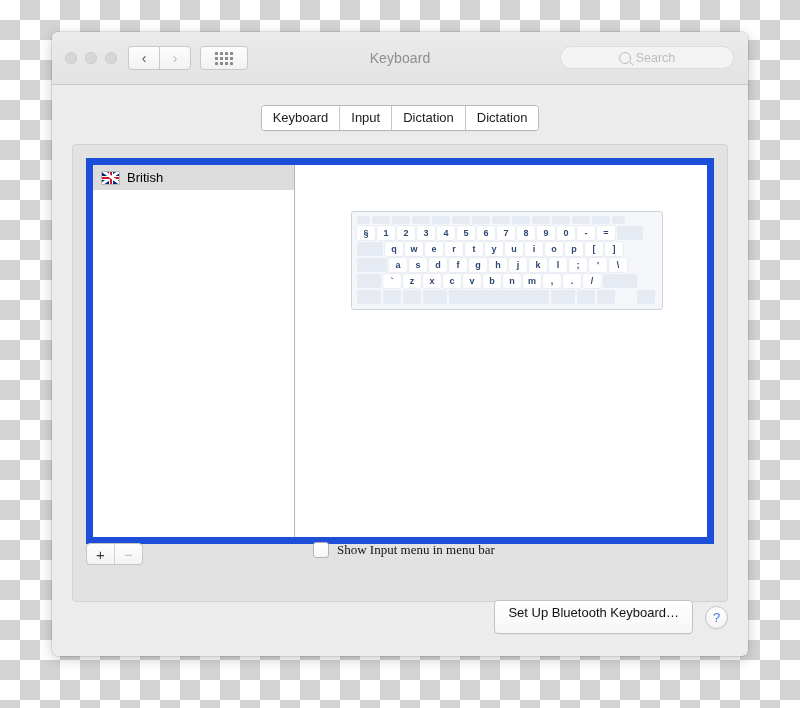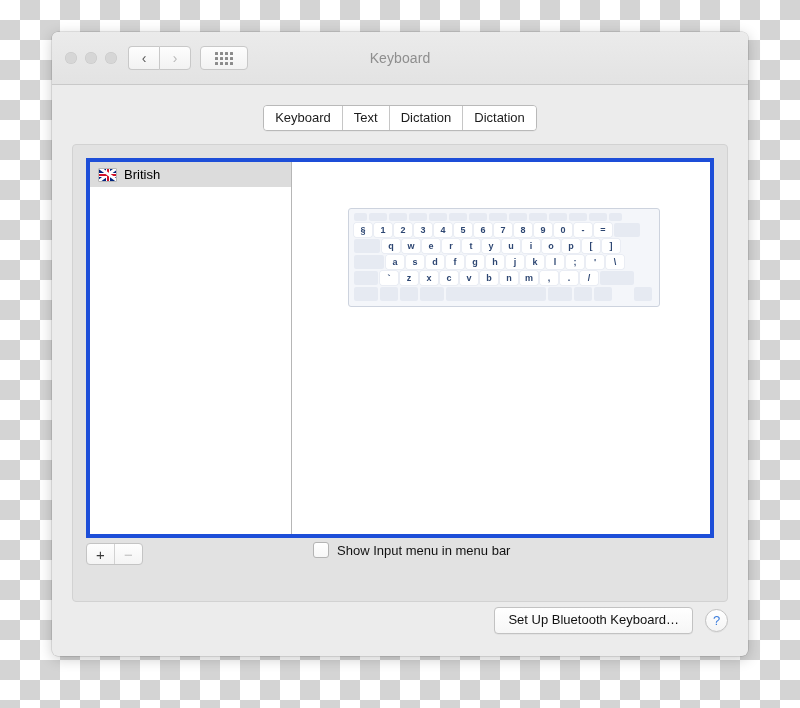--- a/index.html
+++ b/index.html
@@ -172,21 +172,21 @@
     border: 1px solid #d2d2d2;
     border-radius: 4px;
   }
   #panes {
     position: absolute;
     left: 13px;
     top: 13px;
     right: 13px;
     height: 372px;
     display: flex;
-    border: 4px solid #1d4ed8;
+    border: 7px solid #1d4ed8;
     background: #ffffff;
   }
   #source-list {
     width: 201px;
     border-right: 1px solid #b6b6b6;
     background: #ffffff;
   }
   .source-row {
     display: flex;
     align-items: center;
@@ -318,20 +318,21 @@
   #btn-add { color: #3a3a3a; border-right: 1px solid #d2d2d2; }
   #btn-remove { color: #bdbdbd; }
 
   #show-input-menu-row {
     position: absolute;
     left: 240px;
     top: 397px;
     display: flex;
     align-items: center;
     gap: 8px;
+    font-family: Liberation Serif, serif;
   }
   .checkbox {
     width: 14px;
     height: 14px;
     background: linear-gradient(to bottom, #ffffff, #f7f7f7);
     border: 1px solid #b4b4b4;
     border-radius: 3px;
     flex: none;
   }
   #show-input-menu-label { font-size: 13px; color: #121212; }
@@ -339,21 +340,21 @@
   
   #footer {
     position: absolute;
     right: 20px;
     bottom: 22px;
     display: flex;
     align-items: center;
     gap: 12px;
   }
   #bluetooth-btn {
-    padding: 4px 13px 5px;
+    padding: 4px 13px 12px;
     font-size: 13px;
     color: #111;
     background: linear-gradient(to bottom, #ffffff, #f6f6f6);
     border: 1px solid #c2c2c2;
     border-radius: 4px;
     box-shadow: 0 0.5px 0.5px rgba(0,0,0,0.07);
     line-height: 16px;
   }
   #help-btn {
     width: 21px;
@@ -398,26 +399,30 @@
           <i></i>
           <i></i>
           <i></i>
           <i></i>
           <i></i>
       </span>
     </div>
 
     <div id="window-title">Keyboard</div>
 
+    <div id="search-field">
+      <span class="mag"></span>
+      <span id="search-placeholder">Search</span>
+    </div>
   </div>
 
   <div id="tabbar">
     <div class="tabs">
       <div class="tab">Keyboard</div>
-      <div class="tab">Text</div>
+      <div class="tab">Input</div>
       <div class="tab">Dictation</div>
       <div class="tab">Dictation</div>
     </div>
   </div>
 
   <div id="content-box">
 
     <div id="panes">
 
       <div id="source-list">

